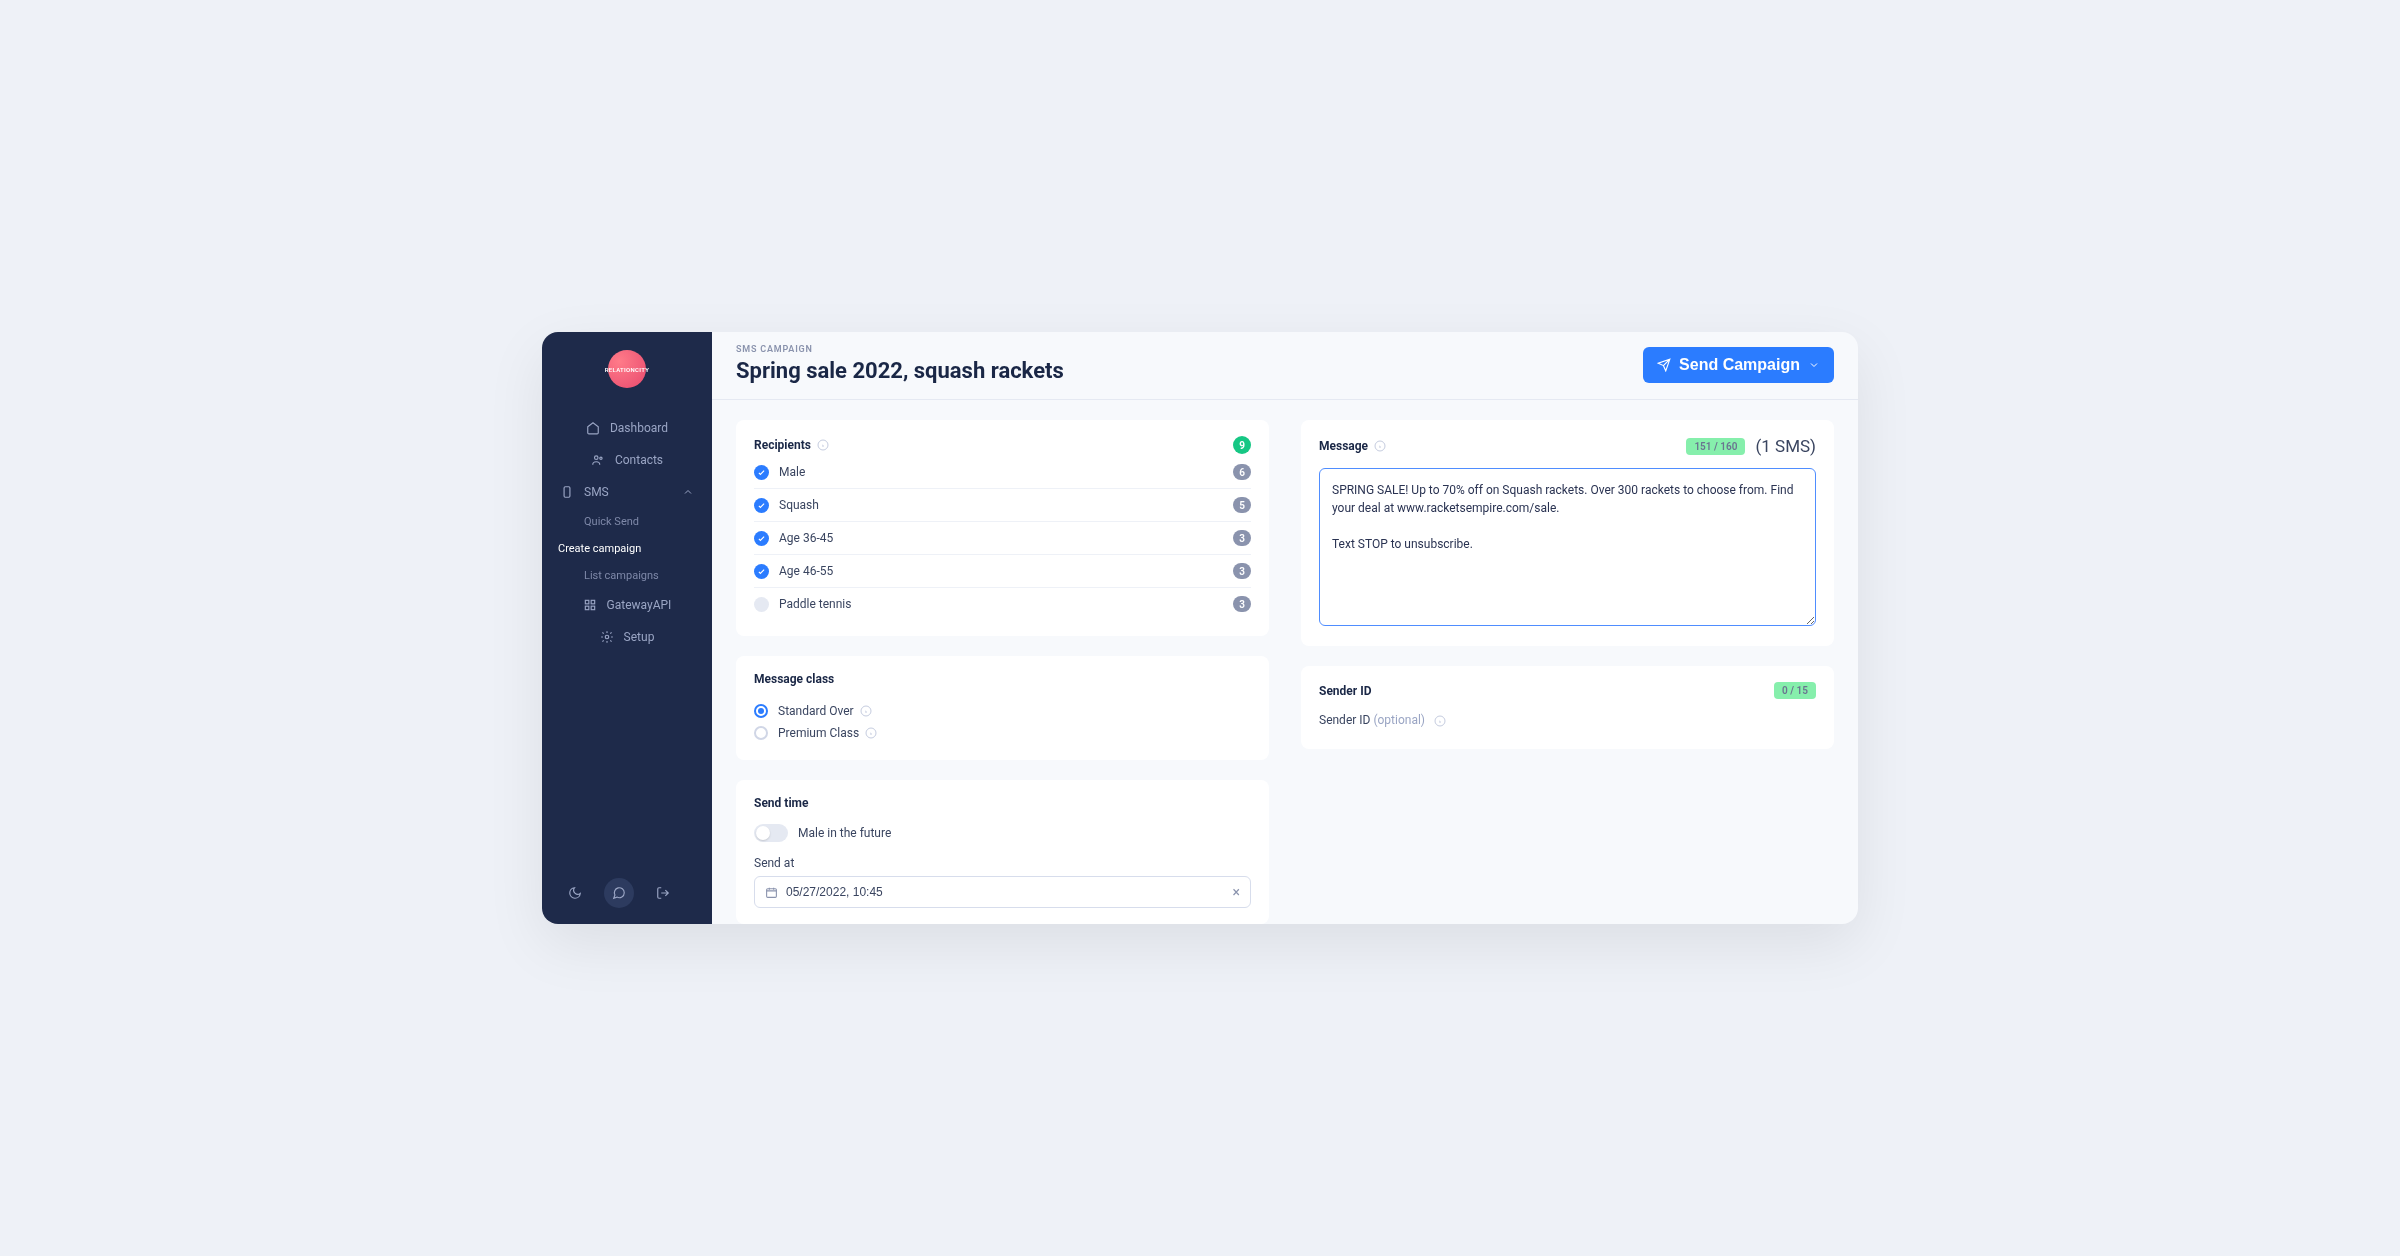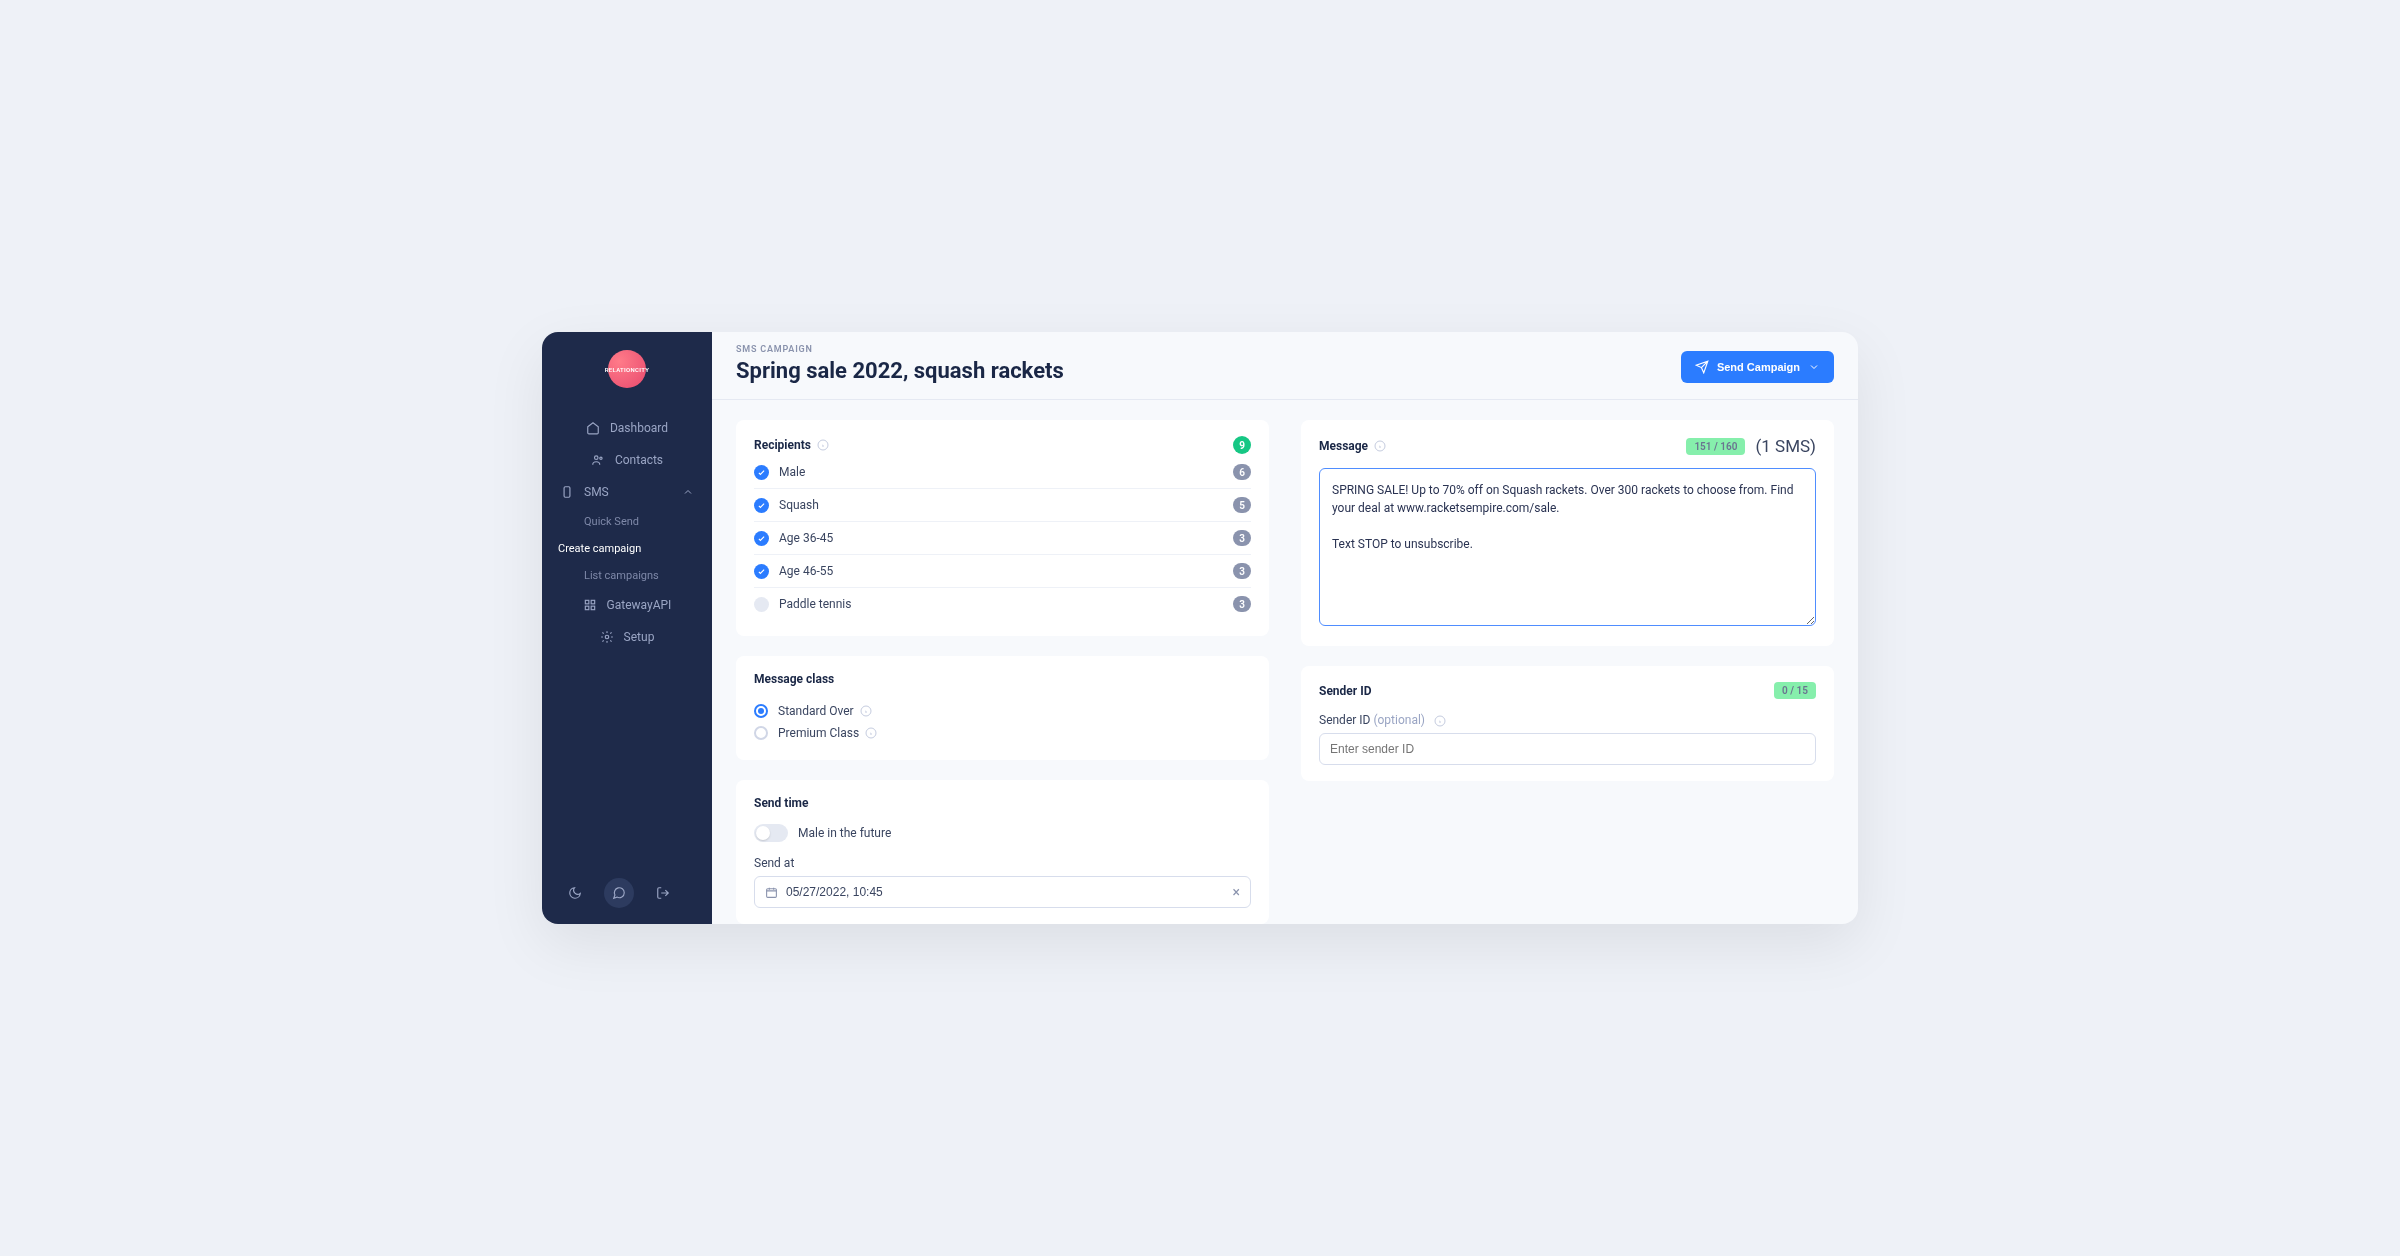--- a/index.html
+++ b/index.html
@@ -15,21 +15,21 @@
 .nav-sub-item { font-size: 11px; padding: 7px 18px 7px 42px; color: #7e88a8; cursor: pointer; }
 .nav-sub-item.active { color: #fff; font-weight: 400; padding-left: 16px; }
 .sidebar-bottom { display: flex; gap: 14px; padding: 0 18px; align-items: center; }
 .bottom-btn { width: 30px; height: 30px; border-radius: 50%; display: flex; align-items: center; justify-content: center; cursor: pointer; color: #9aa5c4; }
 .bottom-btn.highlight { background: #2d3b5f; }
 .main { flex: 1; overflow-y: auto; }
 .header { padding: 12px 24px 16px 24px; border-bottom: 1px solid #e5e9f2; display: flex; align-items: flex-end; }
 .header-left { flex: 1; }
 .crumb { font-size: 9px; color: #8a93ad; letter-spacing: 0.8px; font-weight: 600; margin-bottom: 4px; }
 .title { font-size: 22px; font-weight: 700; color: #1a2746; }
-.send-btn { background: #2b7cff; color: #fff; border: none; border-radius: 6px; padding: 9px 14px; font-size: 11px; font-weight: 600; display: flex; align-items: center; gap: 8px; cursor: pointer; }
+.send-btn { background: #2b7cff; color: #fff; border: none; border-radius: 6px; padding: 9px 14px; font-size: 16px; font-weight: 600; display: flex; align-items: center; gap: 8px; cursor: pointer; }
 .content { padding: 20px 24px; display: flex; gap: 32px; }
 .col { flex: 1; display: flex; flex-direction: column; gap: 20px; }
 .card { background: #fff; border-radius: 8px; padding: 16px 18px; }
 .card-head { display: flex; align-items: center; margin-bottom: 6px; }
 .card-title { font-size: 12px; font-weight: 700; color: #1a2746; }
 .info-icon { width: 12px; height: 12px; margin-left: 6px; color: #c5ccdf; }
 .card-head .right { margin-left: auto; }
 .badge-green { background: #16c784; color: #fff; border-radius: 50%; width: 18px; height: 18px; font-size: 10px; font-weight: 700; display: flex; align-items: center; justify-content: center; }
 .recipient-list { margin-top: 2px; }
 .recipient-row { display: flex; align-items: center; padding: 8px 0; border-top: 1px solid #eef1f7; }
@@ -298,20 +298,17 @@
           <label class="field-label">
             <span>Sender ID</span>
             <span class="optional">(optional)</span>
             <span class="info-icon" style="display:inline-block;vertical-align:middle;">
               <svg width="12" height="12" viewBox="0 0 24 24" fill="none" stroke="currentColor" stroke-width="2">
                   <circle cx="12" cy="12" r="10"></circle>
                   <path d="M12 8h.01M11 12h1v4"></path>
                 </svg>
             </span>
           </label>
-          <div class="input-wrap">
-            <input type="text" placeholder="Enter sender ID" style="">
-          </div>
         </div>
       </div>
     </div>
   </main>
 </div>
 
 </body></html>

